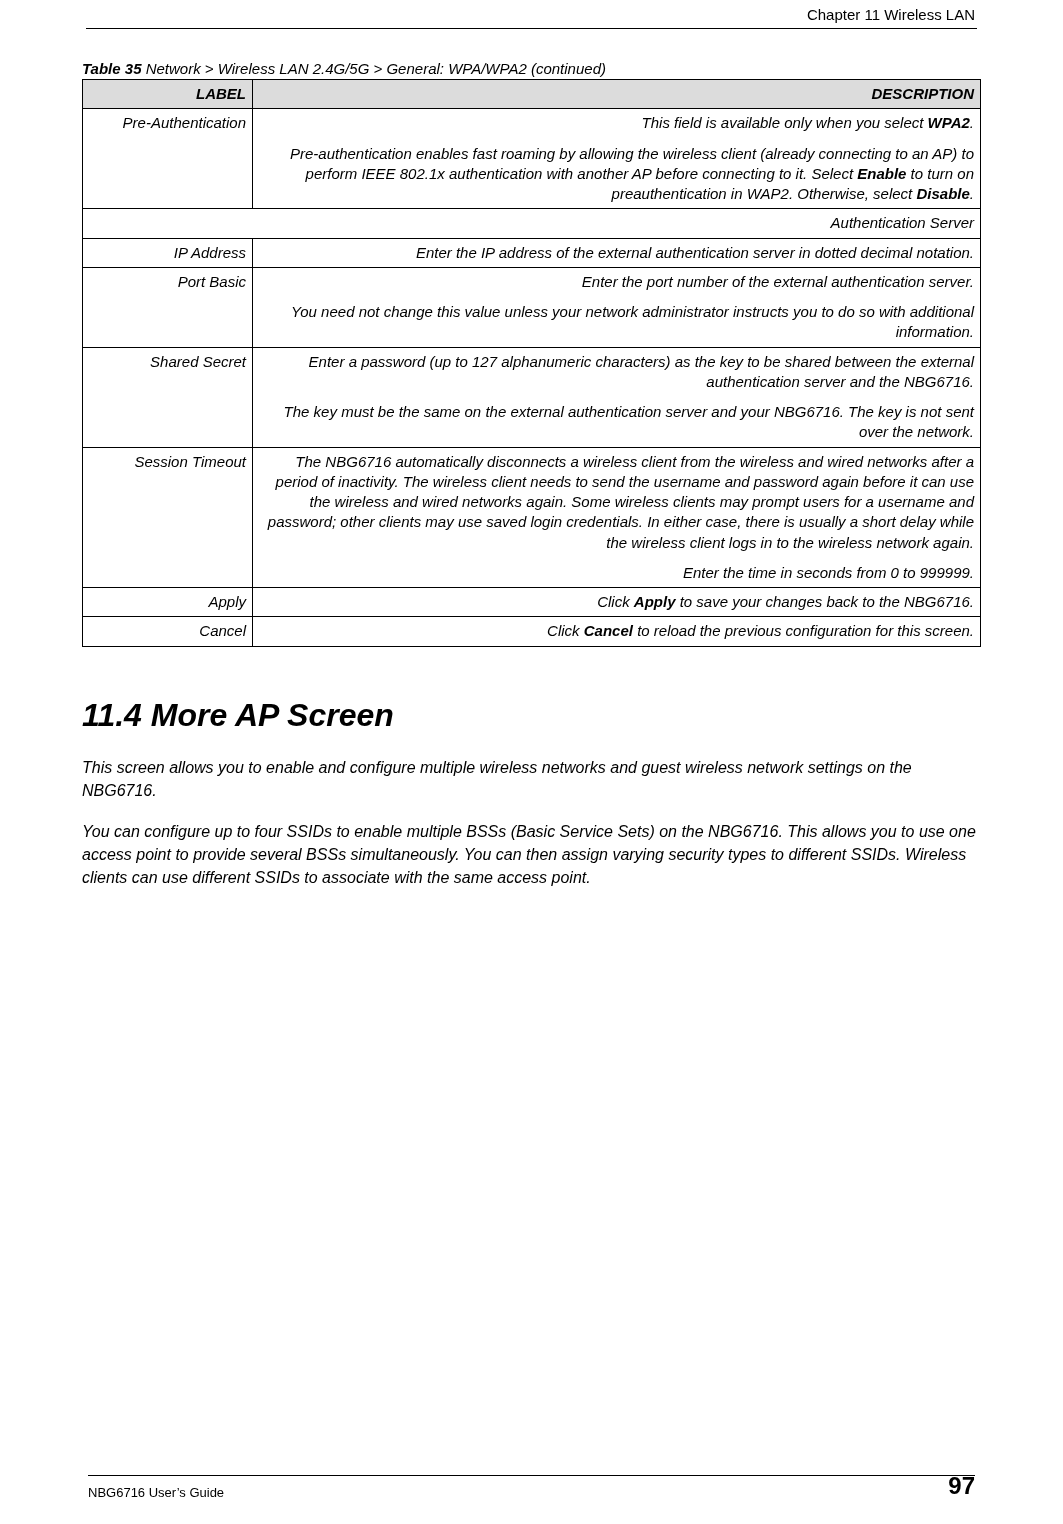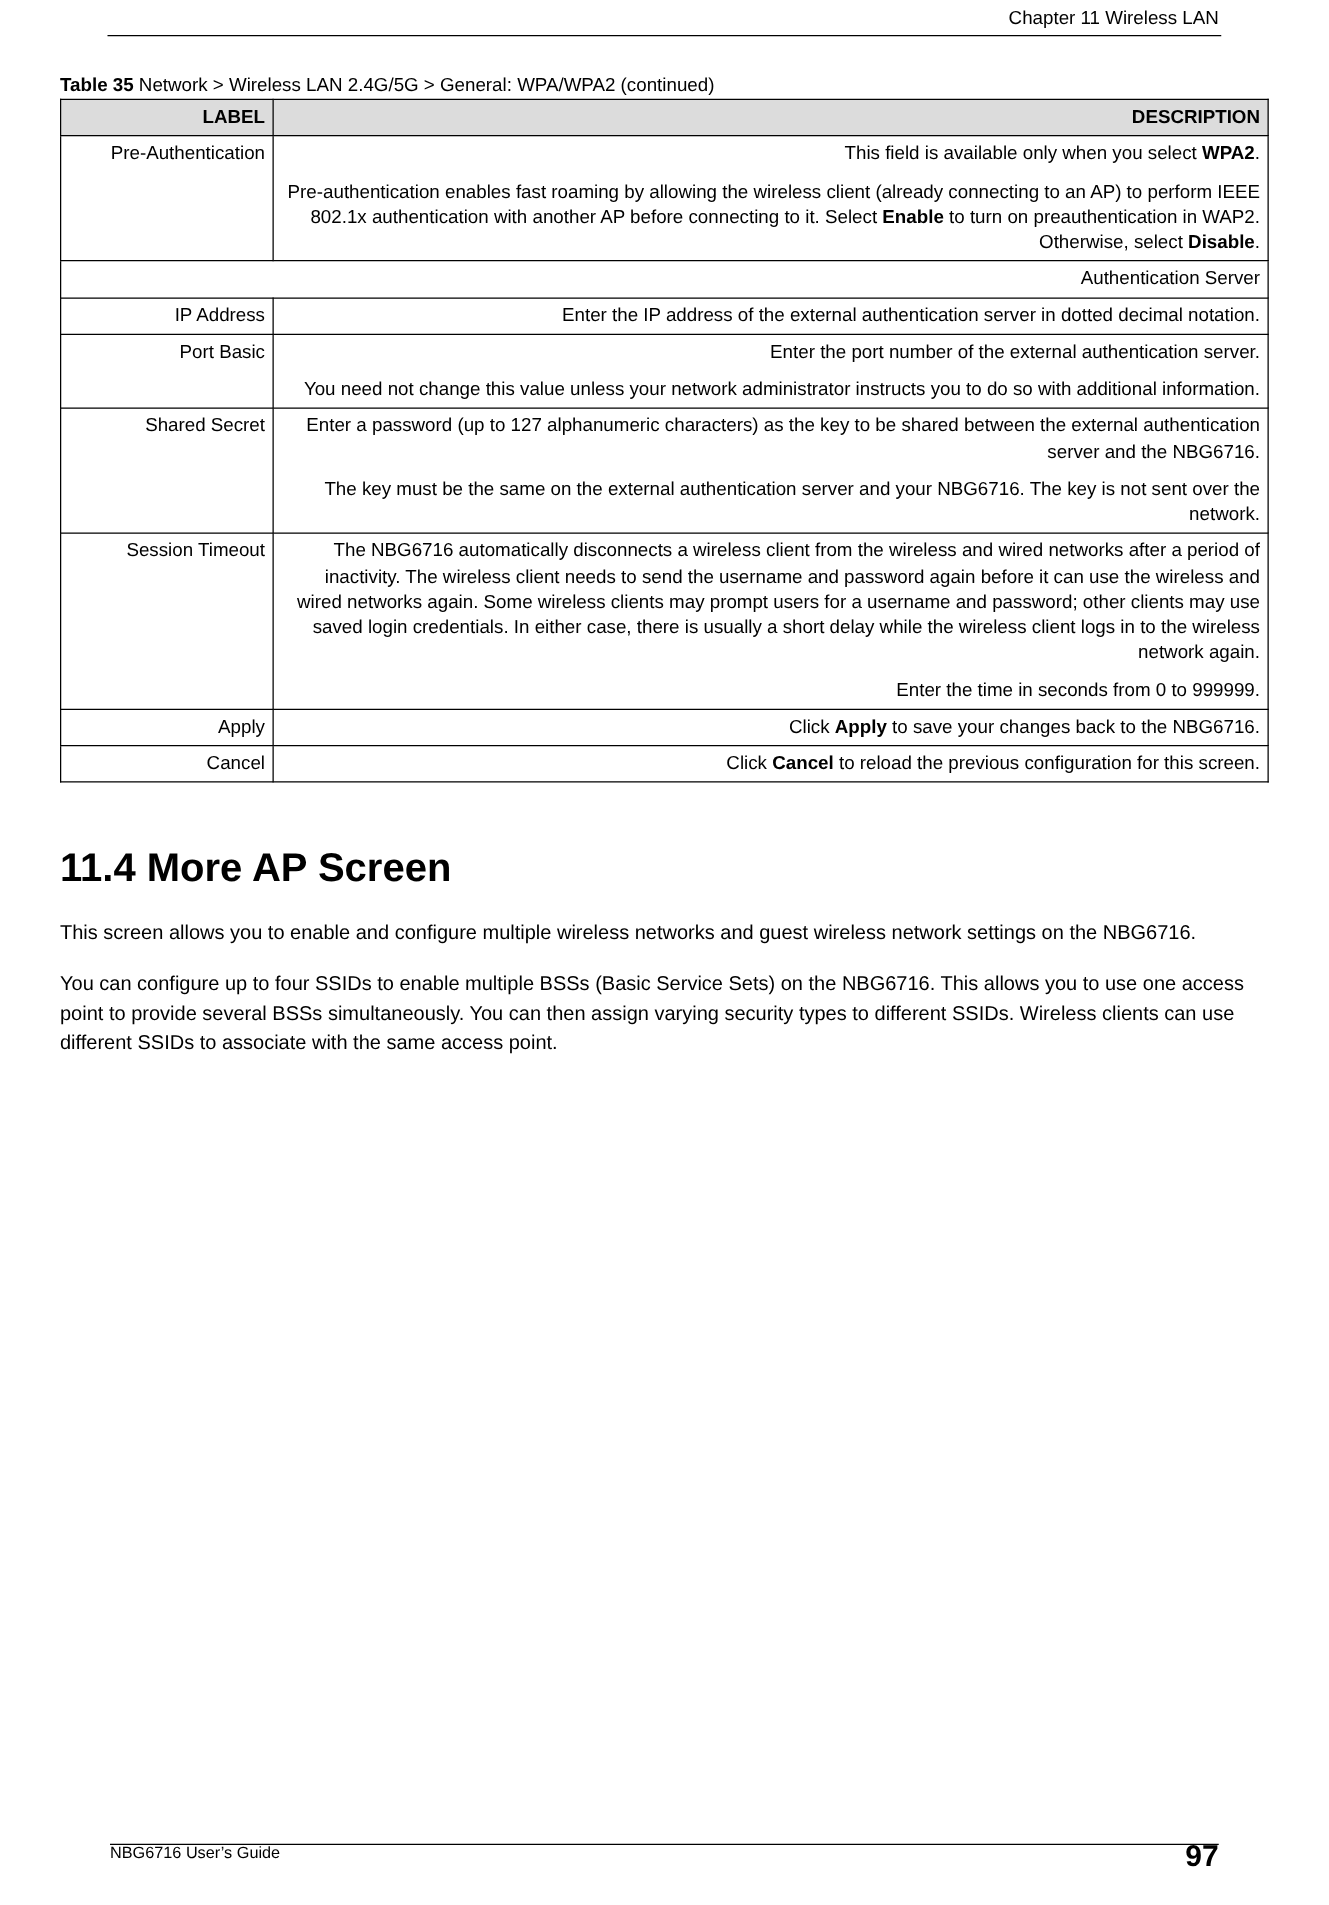--- a/index.html
+++ b/index.html
@@ -7,38 +7,39 @@
     padding: 0;
     background: #fff;
     color: #000;
     font-family: Verdana, Geneva, sans-serif;
   }
   .page {
     width: 1063px;
     height: 1524px;
     position: relative;
     box-sizing: border-box;
-    padding: 0 48px;
+    padding: 0 82px;
   }
   .top-rule {
     position: absolute;
     top: 28px;
     left: 86px;
     right: 86px;
     border-top: 1.5px solid #000;
   }
   .chapter-header {
     position: absolute;
     top: 6px;
     right: 88px;
     font-size: 15px;
     font-family: Verdana, Geneva, sans-serif;
   }
   .content {
     padding-top: 60px;
+    font-style: italic;
   }
   .table-caption {
     font-size: 15px;
     margin-bottom: 2px;
   }
   .table-caption .bold {
     font-weight: bold;
   }
   table.main {
     border-collapse: collapse;
@@ -79,21 +80,21 @@
     line-height: 1.45;
     margin: 0 0 18px 0;
   }
   .footer {
     position: absolute;
     bottom: 24px;
     left: 88px;
     right: 88px;
     display: flex;
     justify-content: space-between;
-    align-items: flex-start;
+    align-items: flex-end;
     border-top: 1.5px solid #000;
     padding-top: 0;
   }
   .footer .guide {
     font-size: 13px;
     margin-top: -2px;
   }
   .footer .pagenum {
     font-size: 24px;
     font-weight: bold;

